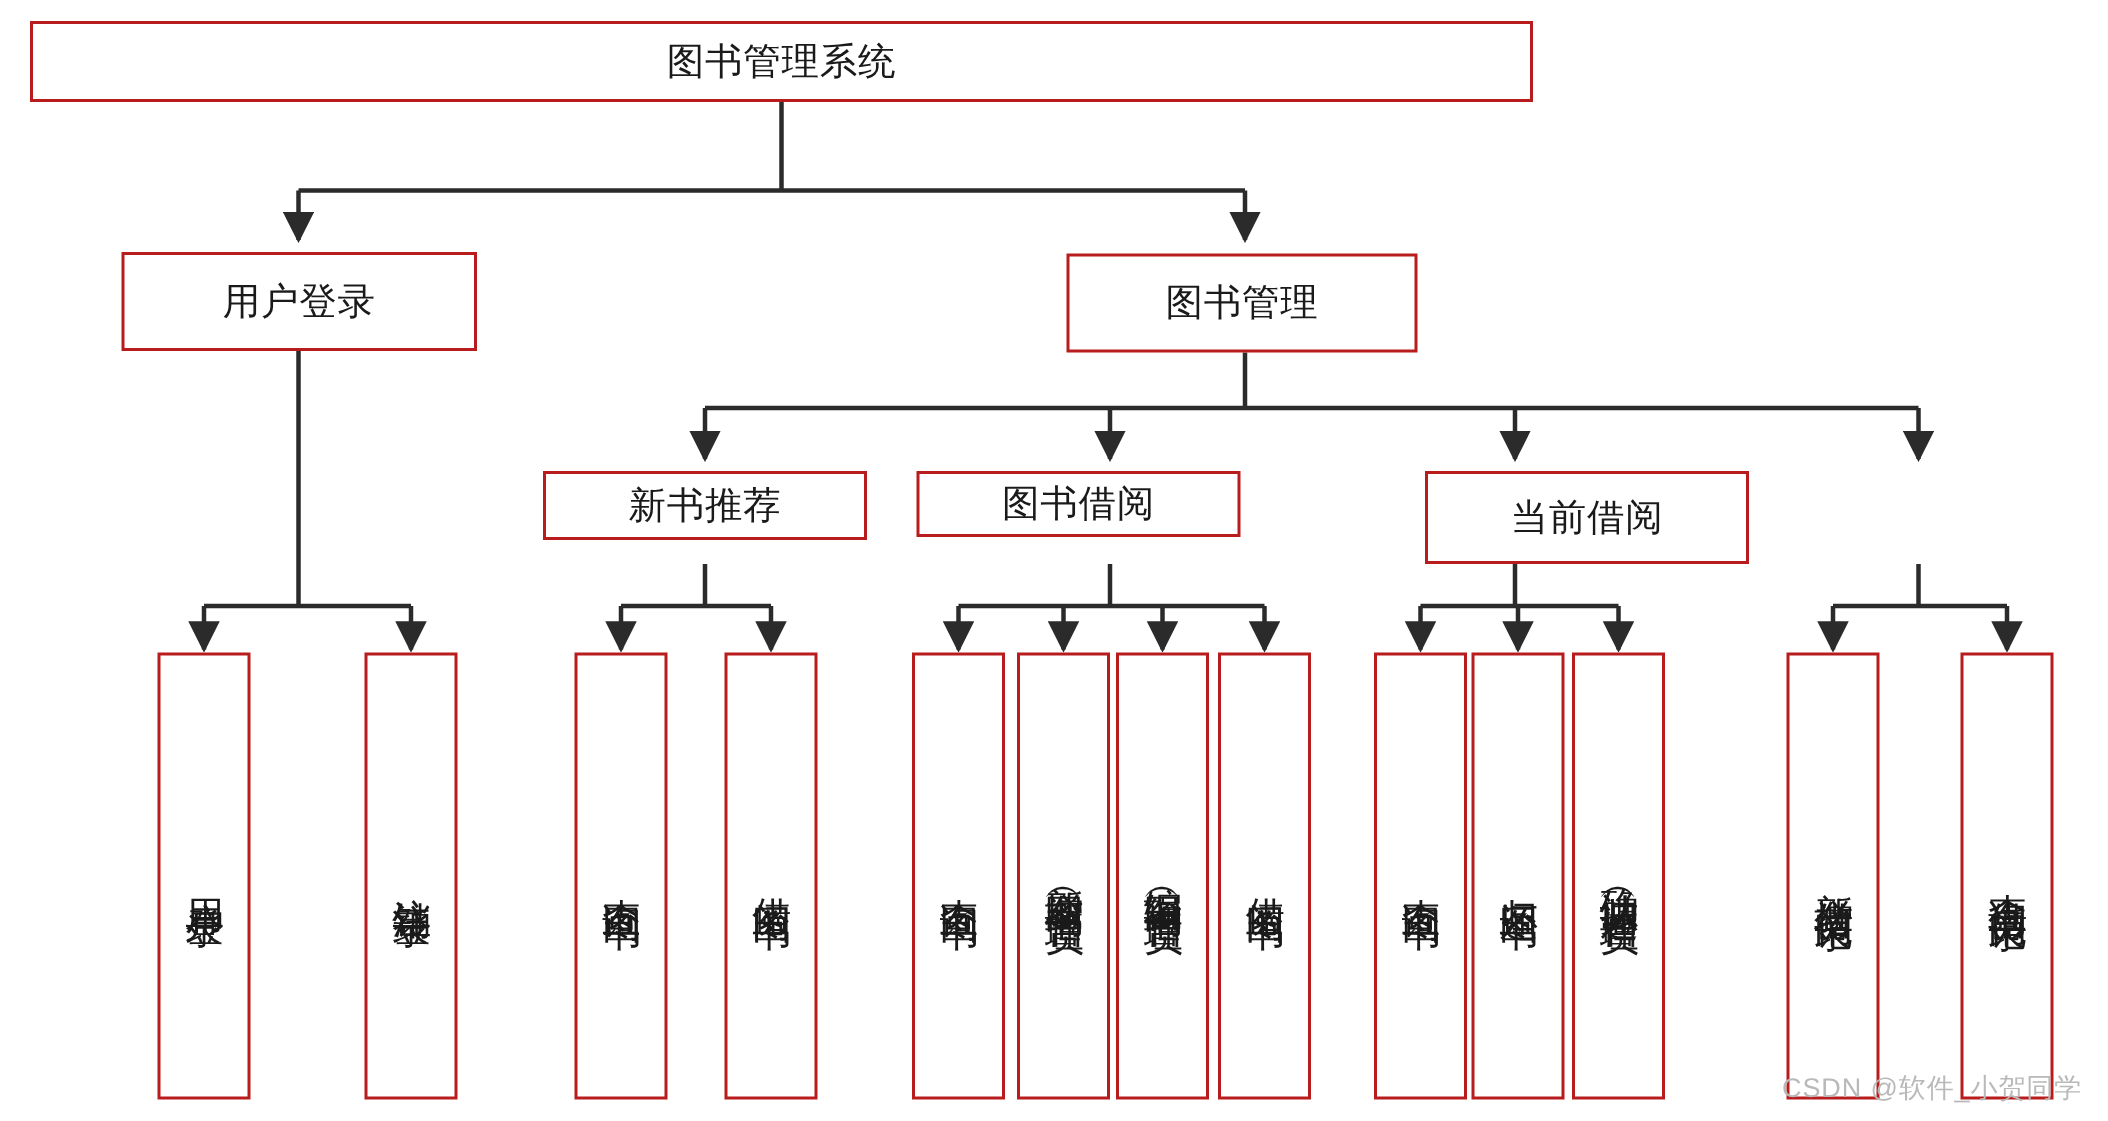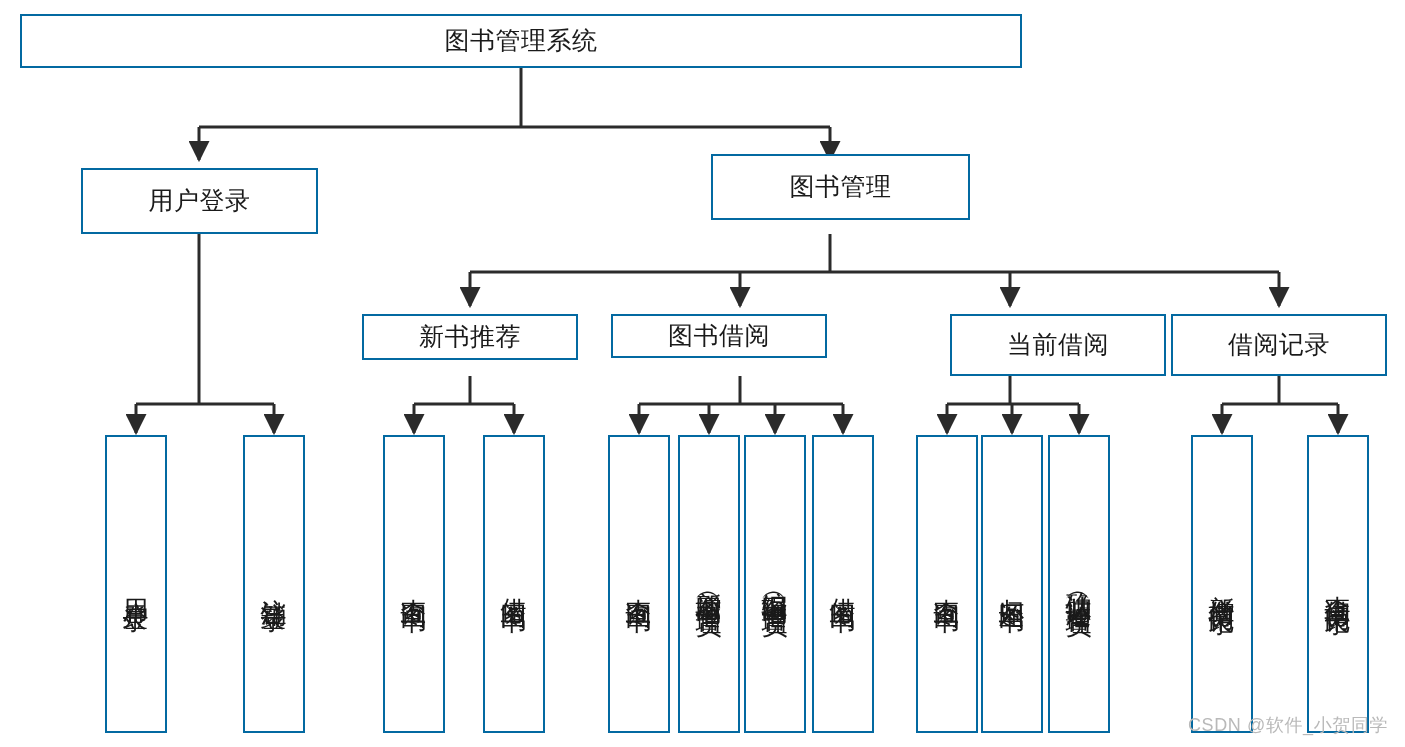--- a/index.html
+++ b/index.html
@@ -18,21 +18,21 @@
   #connectors {
     position: absolute;
     left: 0;
     top: 0;
     width: 1405px;
     height: 747px;
   }
   .node {
     position: absolute;
     box-sizing: border-box;
-    border: 2px solid #0369a1;
+    border: 2px solid #b91c1c;
     background: #ffffff;
     display: flex;
     align-items: center;
     justify-content: center;
     z-index: 2;
   }
   .node .label {
     color: #1a1a1a;
     line-height: 1.18;
     text-align: center;
@@ -119,35 +119,32 @@
     </g>
   </svg>
 
   <div class="node h-node" style="left:20px; top:14px; width:1002px; height:54px;">
     <span class="label">图书管理系统</span>
   </div>
 
   <div class="node h-node" style="left:81px; top:168px; width:237px; height:66px;">
     <span class="label">用户登录</span>
   </div>
-  <div class="node h-node" style="left:711px; top:154px; width:259px; height:66px;">
+  <div class="node h-node" style="left:711px; top:169px; width:234px; height:66px;">
     <span class="label">图书管理</span>
   </div>
 
   <div class="node h-node" style="left:362px; top:314px; width:216px; height:46px;">
     <span class="label">新书推荐</span>
   </div>
   <div class="node h-node" style="left:611px; top:314px; width:216px; height:44px;">
     <span class="label">图书借阅</span>
   </div>
   <div class="node h-node" style="left:950px; top:314px; width:216px; height:62px;">
     <span class="label">当前借阅</span>
-  </div>
-  <div class="node h-node" style="left:1171px; top:314px; width:216px; height:62px;">
-    <span class="label">借阅记录</span>
   </div>
 
   <div class="node v-node" style="left:105px; top:435px; width:62px; height:298px;">
     <span class="label">用户登录</span>
   </div>
   <div class="node v-node" style="left:243px; top:435px; width:62px; height:298px;">
     <span class="label">注销登录</span>
   </div>
 
   <div class="node v-node" style="left:383px; top:435px; width:62px; height:298px;">

